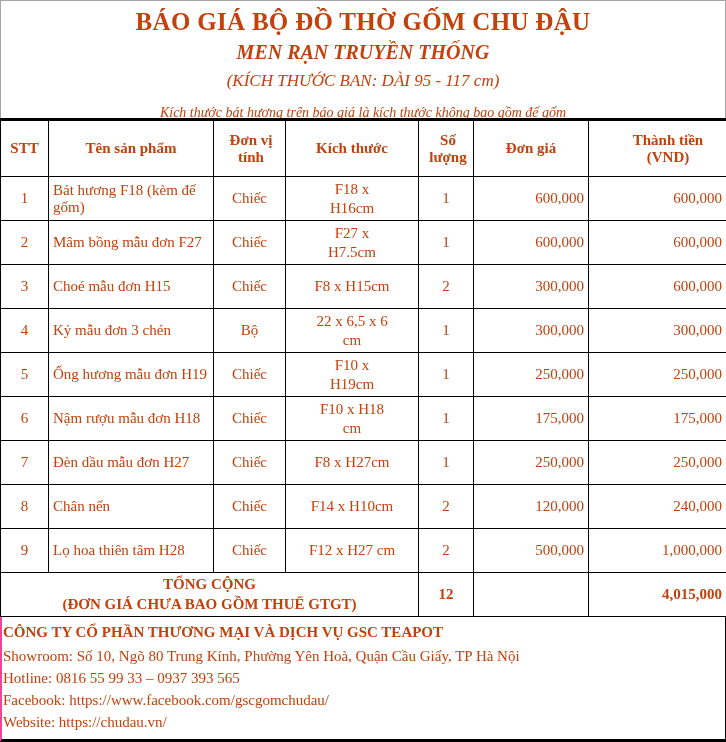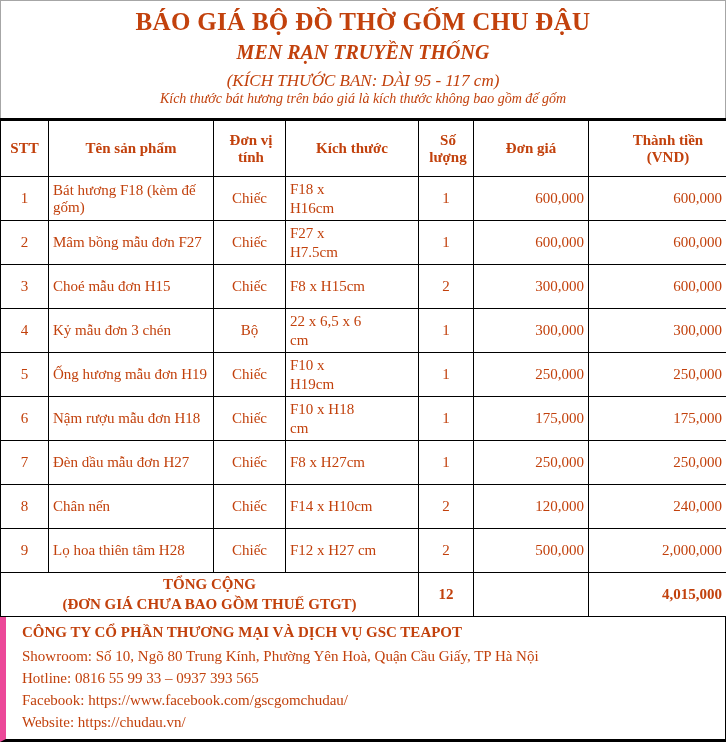--- a/index.html
+++ b/index.html
@@ -11,54 +11,54 @@
     display: flex; flex-direction: column;
   }
   
   .title-block {
     height: 118px;
     border: 1px solid #a6a6a6; border-bottom: none;
     text-align: center; padding: 5px 10px 2px;
   }
   .doc-title { font-size: 25px; font-weight: bold; margin: 2px 0 5px; letter-spacing: .3px; }
   .doc-subtitle { font-size: 20px; font-weight: bold; font-style: italic; margin: 0 0 7px; }
-  .size-note { font-size: 17px; font-style: italic; margin: 0 0 0; }
+  .size-note { font-size: 17px; font-style: italic; margin: 0 0 14px; }
   .disclaimer { font-size: 14px; font-style: italic; font-weight: normal; margin: 0; }
   
   table.price-table {
     width: 100%; border-collapse: collapse; table-layout: fixed;
     border-top: 3px solid #000;
   }
   .price-table th, .price-table td {
     border: 1px solid #000;
     font-size: 15px; vertical-align: middle;
     padding: 2px 4px; overflow: hidden;
   }
   .price-table thead th { font-weight: bold; height: 57px; white-space: pre-line; text-align: center; }
   .price-table tbody td { height: 44px; }
   
   .c-stt   { text-align: center; }
   .c-name  { text-align: left; padding-left: 5px; }
   .c-unit  { text-align: center; }
-  .c-size  { text-align: left; white-space: pre-line; line-height: 1.25; }
+  .c-size  { text-align: center; white-space: pre-line; line-height: 1.25; }
   .c-qty   { text-align: center; }
   .c-price { text-align: right; padding-right: 13px; }
   .c-total { text-align: right; padding-right: 10px; }
   
   thead .c-unit  { text-align: left; padding-left: 7px; }
   thead .c-qty   { text-align: left; padding-left: 8px; }
   thead .c-total { text-align: left; padding-left: 25px; }
   
   tfoot td { font-weight: bold; height: 41px; border-bottom: 3px solid #000; }
   .total-label { text-align: center; line-height: 1.3; }
   
   .company-block {
     flex: 1;
-    border-left: 6px solid #ec4899; border-right: 1px solid #000; border-bottom: 3px solid #000;
-    padding: 2px 16px 4px;
+    border-left: 2px solid #ec4899; border-right: 1px solid #000; border-bottom: 3px solid #000;
+    padding: 2px 1px 4px;
   }
   .company-block p { margin: 0; font-size: 15px; line-height: 22px; }
   .company-name { font-weight: bold; font-size: 15.5px; line-height: 26px !important; }
 </style>
 </head>
 <body>
 
 <div class="page">
 
   <header class="title-block">
@@ -170,21 +170,21 @@
           <td class="c-price">120,000</td>
           <td class="c-total">240,000</td>
         </tr>
         <tr>
           <td class="c-stt">9</td>
           <td class="c-name">Lọ hoa thiên tâm H28</td>
           <td class="c-unit">Chiếc</td>
           <td class="c-size">F12 x H27 cm</td>
           <td class="c-qty">2</td>
           <td class="c-price">500,000</td>
-          <td class="c-total">2,000,000</td>
+          <td class="c-total">1,000,000</td>
         </tr>
       </tbody>
     <tfoot>
       <tr class="total-row">
         <td colspan="4" class="total-label">
           <div>TỔNG CỘNG</div>
           <div>(ĐƠN GIÁ CHƯA BAO GỒM THUẾ GTGT)</div>
         </td>
         <td class="c-qty">12</td>
         <td class="c-price"></td>

